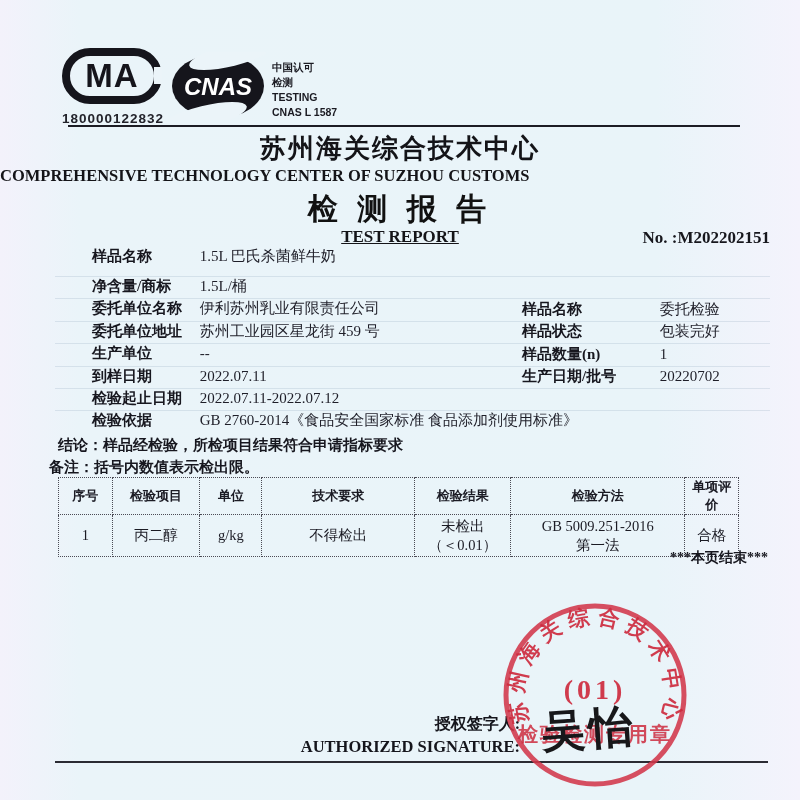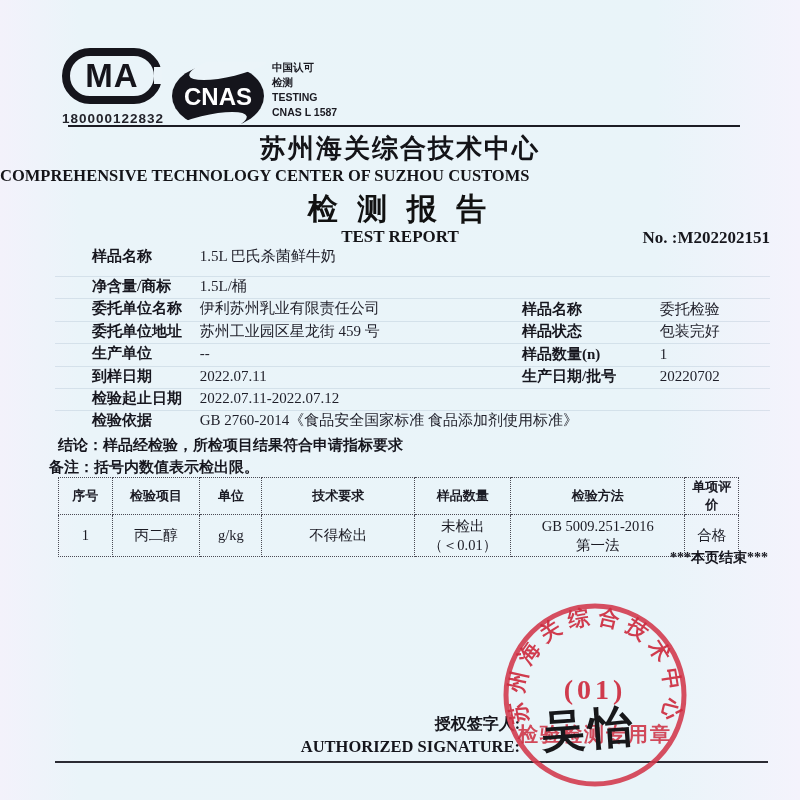--- a/index.html
+++ b/index.html
@@ -18,37 +18,37 @@
   .cma { position:absolute; left:62px; top:48px; width:110px; }
   .cma-ring {
     position:relative; width:100px; height:56px;
     border:8px solid #15151c; border-radius:28px;
     display:flex; align-items:center; justify-content:center;
   }
   .cma-gap { position:absolute; right:-8px; top:11px; width:8px; height:17px; background:#ebf4f9; }
   .cma-ma { font-family:Liberation Sans, sans-serif; font-weight:bold; font-size:33px; color:#15151c; letter-spacing:1px; }
   .cma-serial { margin-top:7px; font-family:"Liberation Sans", sans-serif; font-weight:600; font-size:13.5px; letter-spacing:1px; color:#23232b; }
 
-  .cnas { position:absolute; left:170px; top:62px; }
+  .cnas { position:absolute; left:170px; top:52px;font-style:italic; }
   .cnas-side {
     position:absolute; left:272px; top:60px; width:110px;
     font-family:"Liberation Sans", sans-serif; font-weight:bold;
     font-size:10.5px; line-height:15px; color:#1a1a22;
   }
   .rule { position:absolute; left:68px; top:125px; width:672px; height:2px; background:#1c1c24; }
 
   
   .org-cn { position:absolute; left:0; top:131px; width:800px; text-align:center;
             font-size:26px; font-weight:bold; letter-spacing:2px; color:#141418; }
   .org-en { position:absolute; left:0; top:166px; width:800px; text-align:left;
             font-size:16.5px; font-weight:bold; color:#141418; }
   .title-cn { position:absolute; left:0; top:189px; width:800px; text-align:center;
               font-size:30px; font-weight:bold; letter-spacing:6px; color:#111; }
   .title-en { position:absolute; left:0; top:227px; width:800px; text-align:center;
-              font-size:17px; font-weight:bold; color:#141418; }
+              font-size:17px; font-weight:bold; color:#141418;text-decoration:underline; }
   .report-no { position:absolute; top:228px; right:30px; font-size:17px; font-weight:bold; color:#17171d; }
 
   
   .fields-left { position:absolute; left:55px; top:247px; width:715px; }
   .fields-right { position:absolute; left:485px; top:300px; width:300px; }
   .frow { height:22.4px; font-size:15px; white-space:nowrap; overflow:visible; }
   .fields-left .frow { border-bottom:1px solid rgba(125,150,175,.20); }
   .fields-left .frow.noline { border-bottom:none; }
   .frow.gap-after { height:30px; }
   .flabel { display:inline-block; font-weight:bold; color:#17171f;margin-left:37px; }
@@ -184,21 +184,21 @@
         <col class="c4">
         <col class="c5">
         <col class="c6">
     </colgroup>
     <thead>
       <tr>
         <th>序号</th>
         <th>检验项目</th>
         <th>单位</th>
         <th>技术要求</th>
-        <th>样品数量</th>
+        <th>检验结果</th>
         <th>检验方法</th>
         <th>单项评价</th>
       </tr>
     </thead>
     <tbody>
       <tr>
         <td>1</td>
         <td>丙二醇</td>
         <td>g/kg</td>
         <td>不得检出</td>

